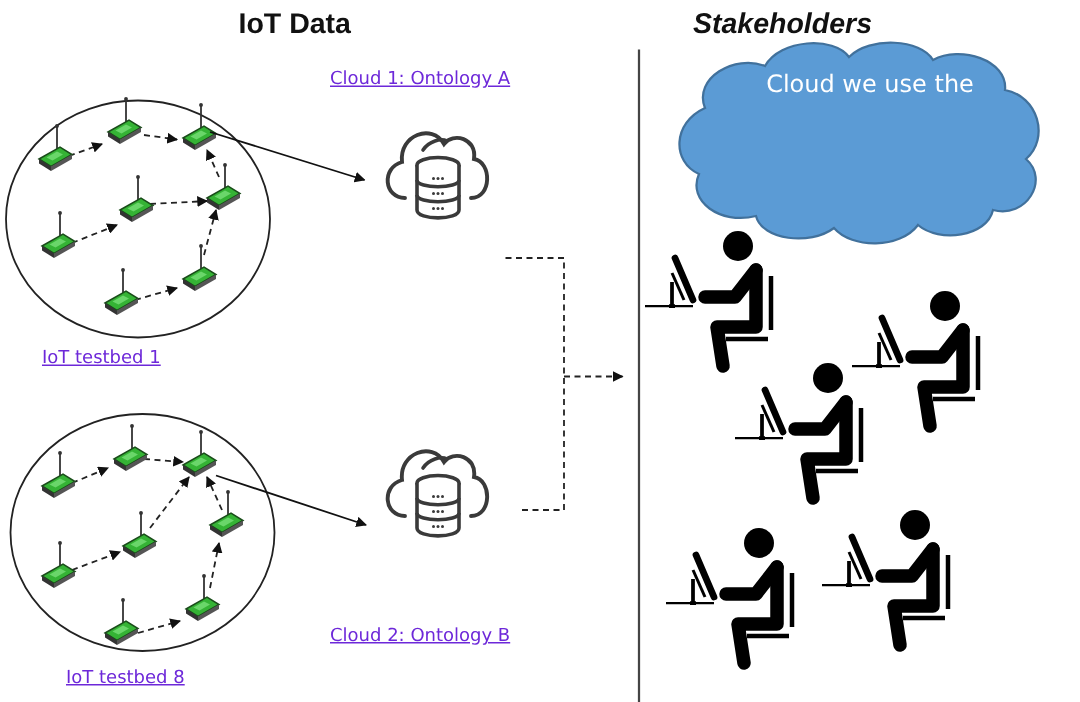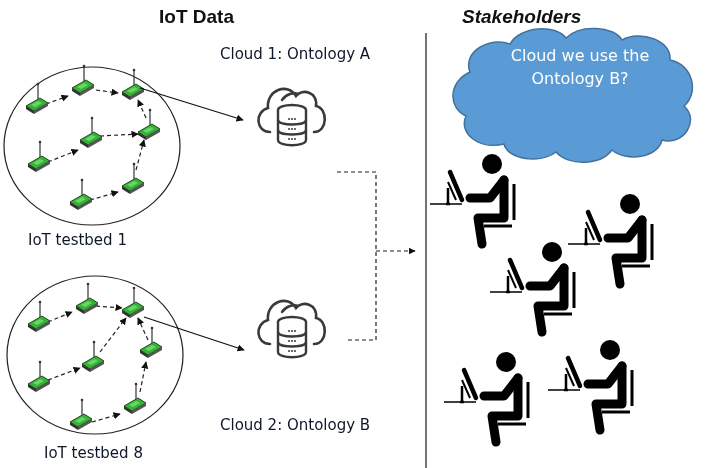--- a/index.html
+++ b/index.html
@@ -1,19 +1,19 @@
 <!DOCTYPE html>
 <html><head>
 <meta charset="utf-8">
 <style>
   html, body { margin: 0; padding: 0; background: #ffffff; }
   body { width: 720px; height: 468px; position: relative; overflow: hidden; font-family: "Liberation Sans", "DejaVu Sans", sans-serif; }
   .abs { position: absolute; }
   .heading { font-weight: bold; font-size: 19px; color: #111; white-space: nowrap; }
-  .label { font-size: 15px; color: #0f172a; white-space: nowrap; font-family: "DejaVu Sans", sans-serif; }
+  .label { font-size: 12px; color: #6d28d9; white-space: nowrap; font-family: "DejaVu Sans", sans-serif; text-decoration: underline; }
   #diagram { position: absolute; left: 0; top: 0; }
   .bubble-text { position: absolute; left: 470px; top: 44px; width: 220px; text-align: center; color: #ffffff; font-size: 16px; line-height: 23px; font-family: "DejaVu Sans", sans-serif; }
 </style>
 </head>
 <body>
 
 <svg id="diagram" width="720" height="468" viewBox="0 0 720 468">
   <defs>
     <marker id="arrow" viewBox="0 0 10 10" refX="9" refY="5" markerWidth="6" markerHeight="6" orient="auto-start-reverse">
       <path d="M0,0 L10,5 L0,10 z" fill="#111"></path>
@@ -131,14 +131,13 @@
 <div class="abs heading" style="left:462px; top:6px;font-style:italic;">Stakeholders</div>
 
 <div class="abs label" style="left:220px; top:45px;">Cloud 1: Ontology A</div>
 <div class="abs label" style="left:220px; top:416px;">Cloud 2: Ontology B</div>
 
 <div class="abs label" style="left:28px; top:231px;">IoT testbed 1</div>
 <div class="abs label" style="left:44px; top:444px;">IoT testbed 8</div>
 
 <div class="bubble-text">
   <div>Cloud we use the</div>
-  <div>Ontology B?</div>
 </div>
 
 </body></html>

